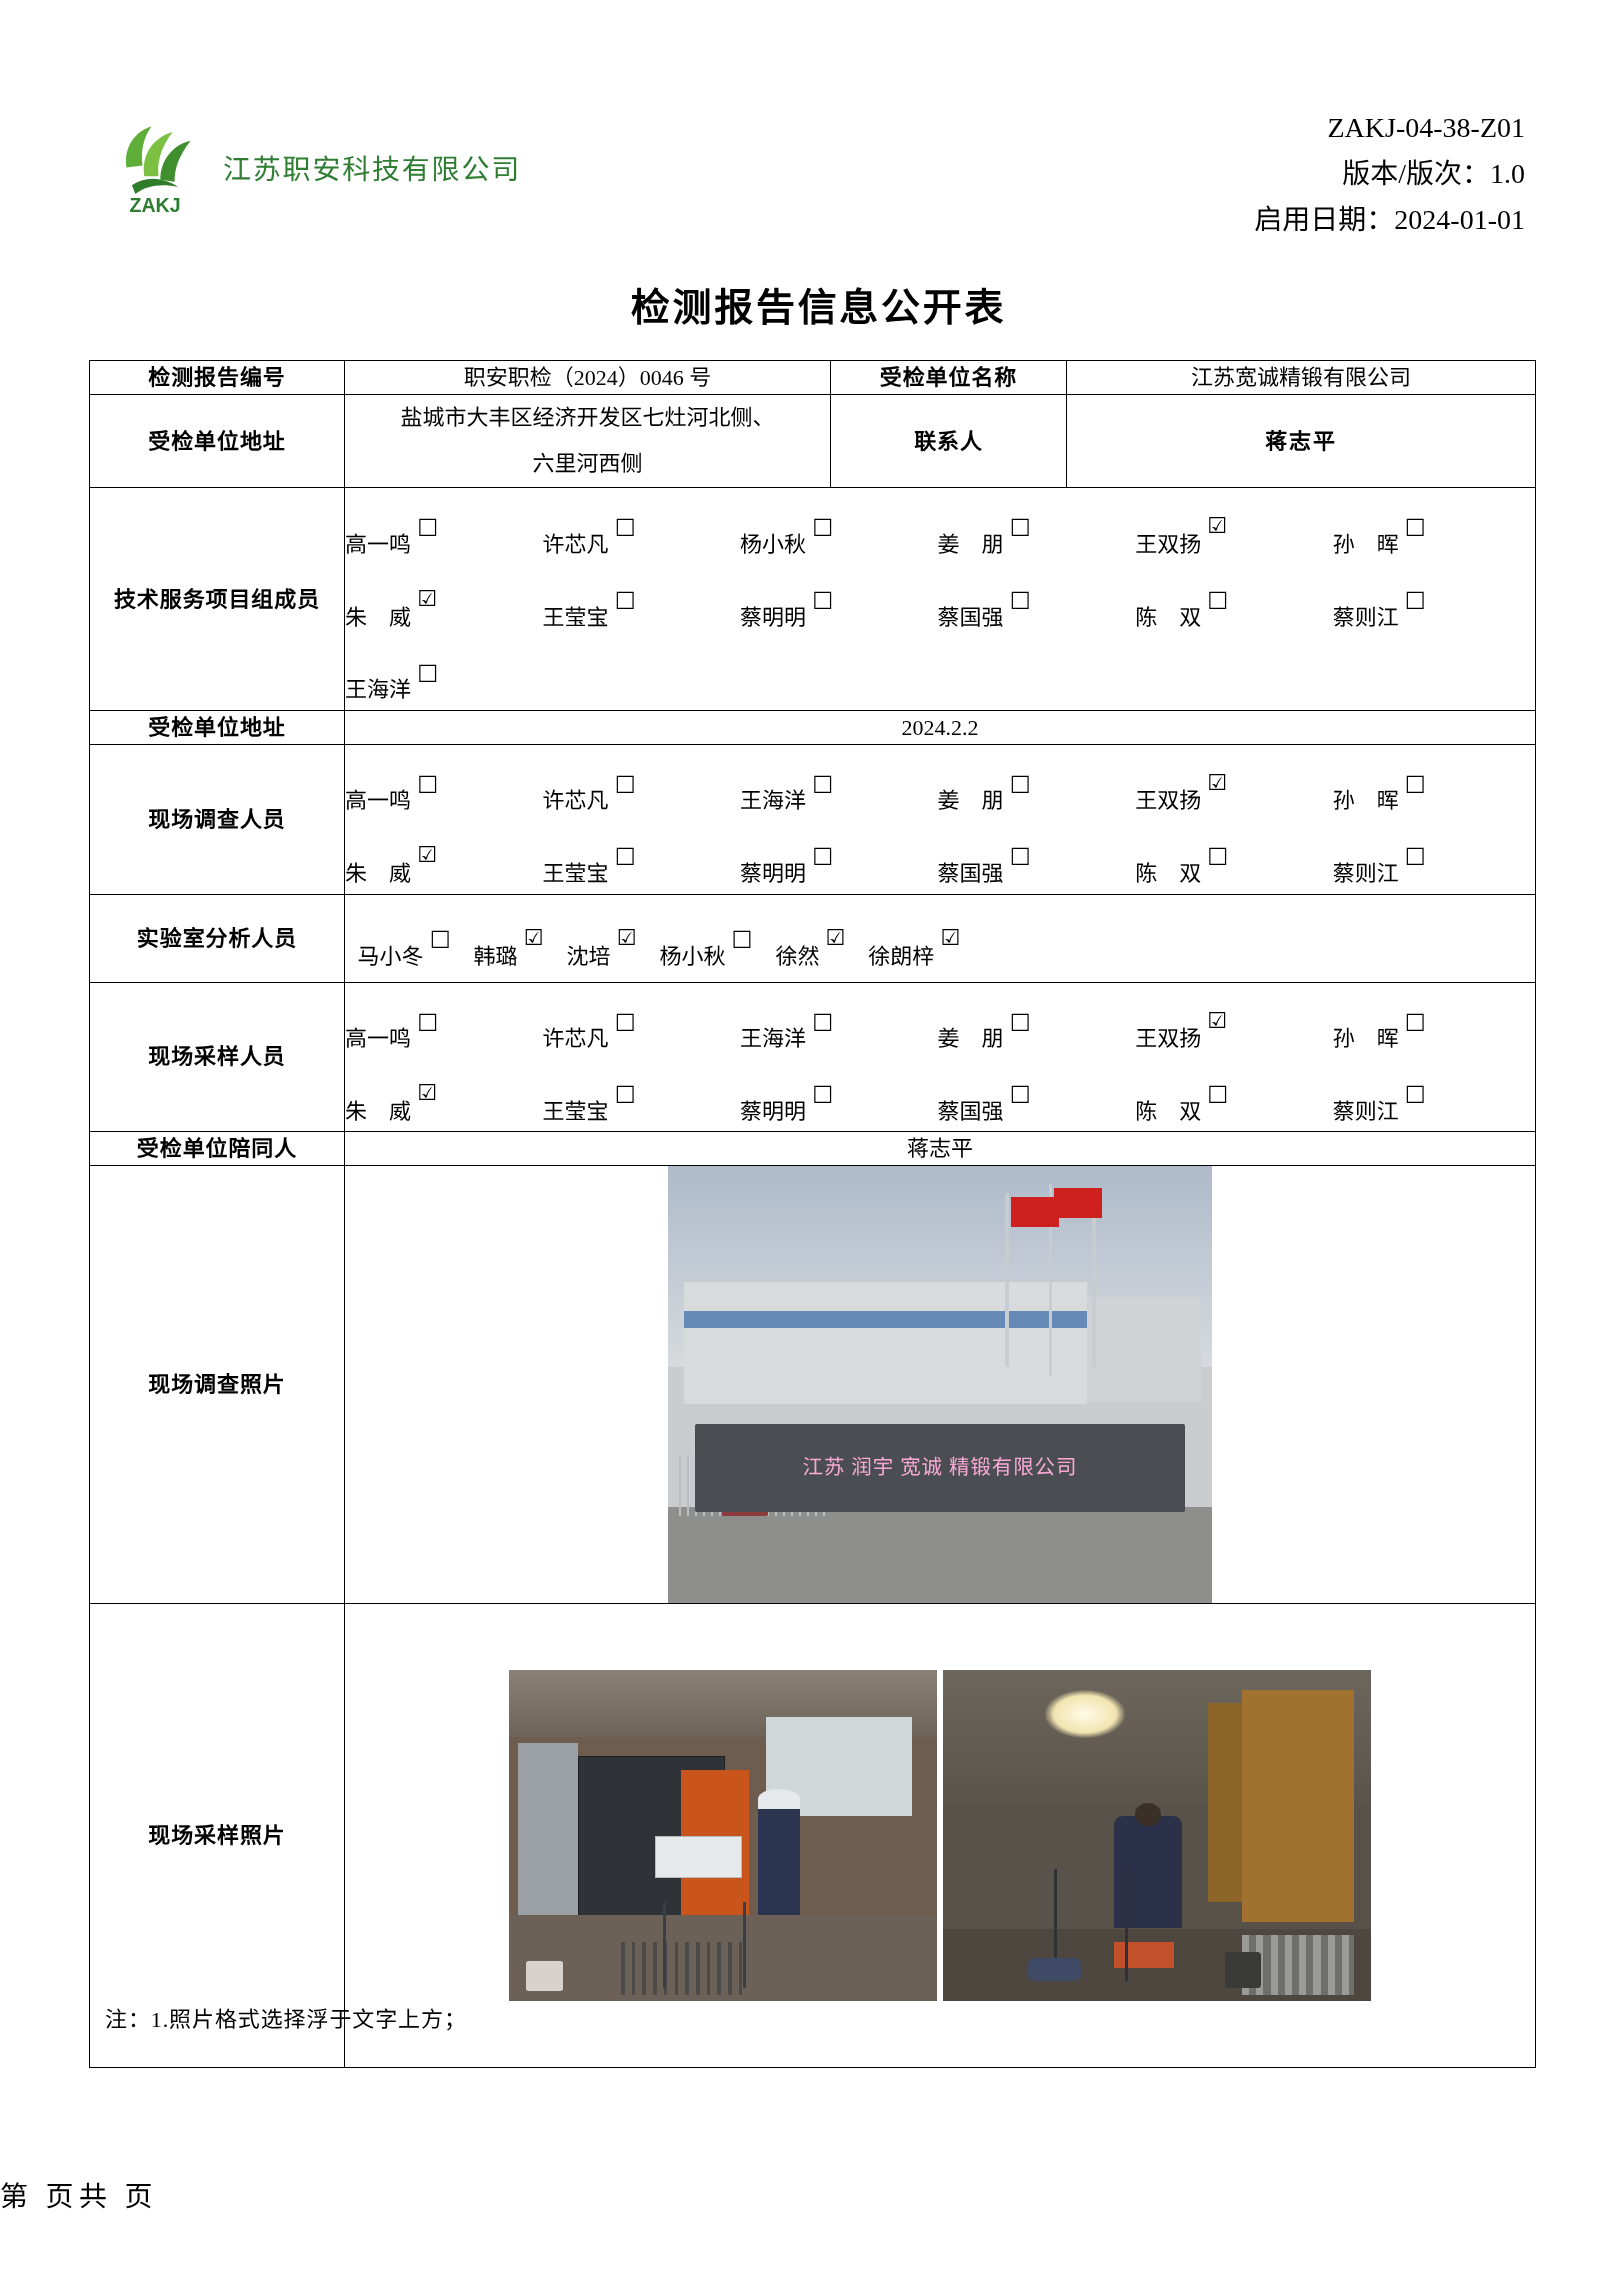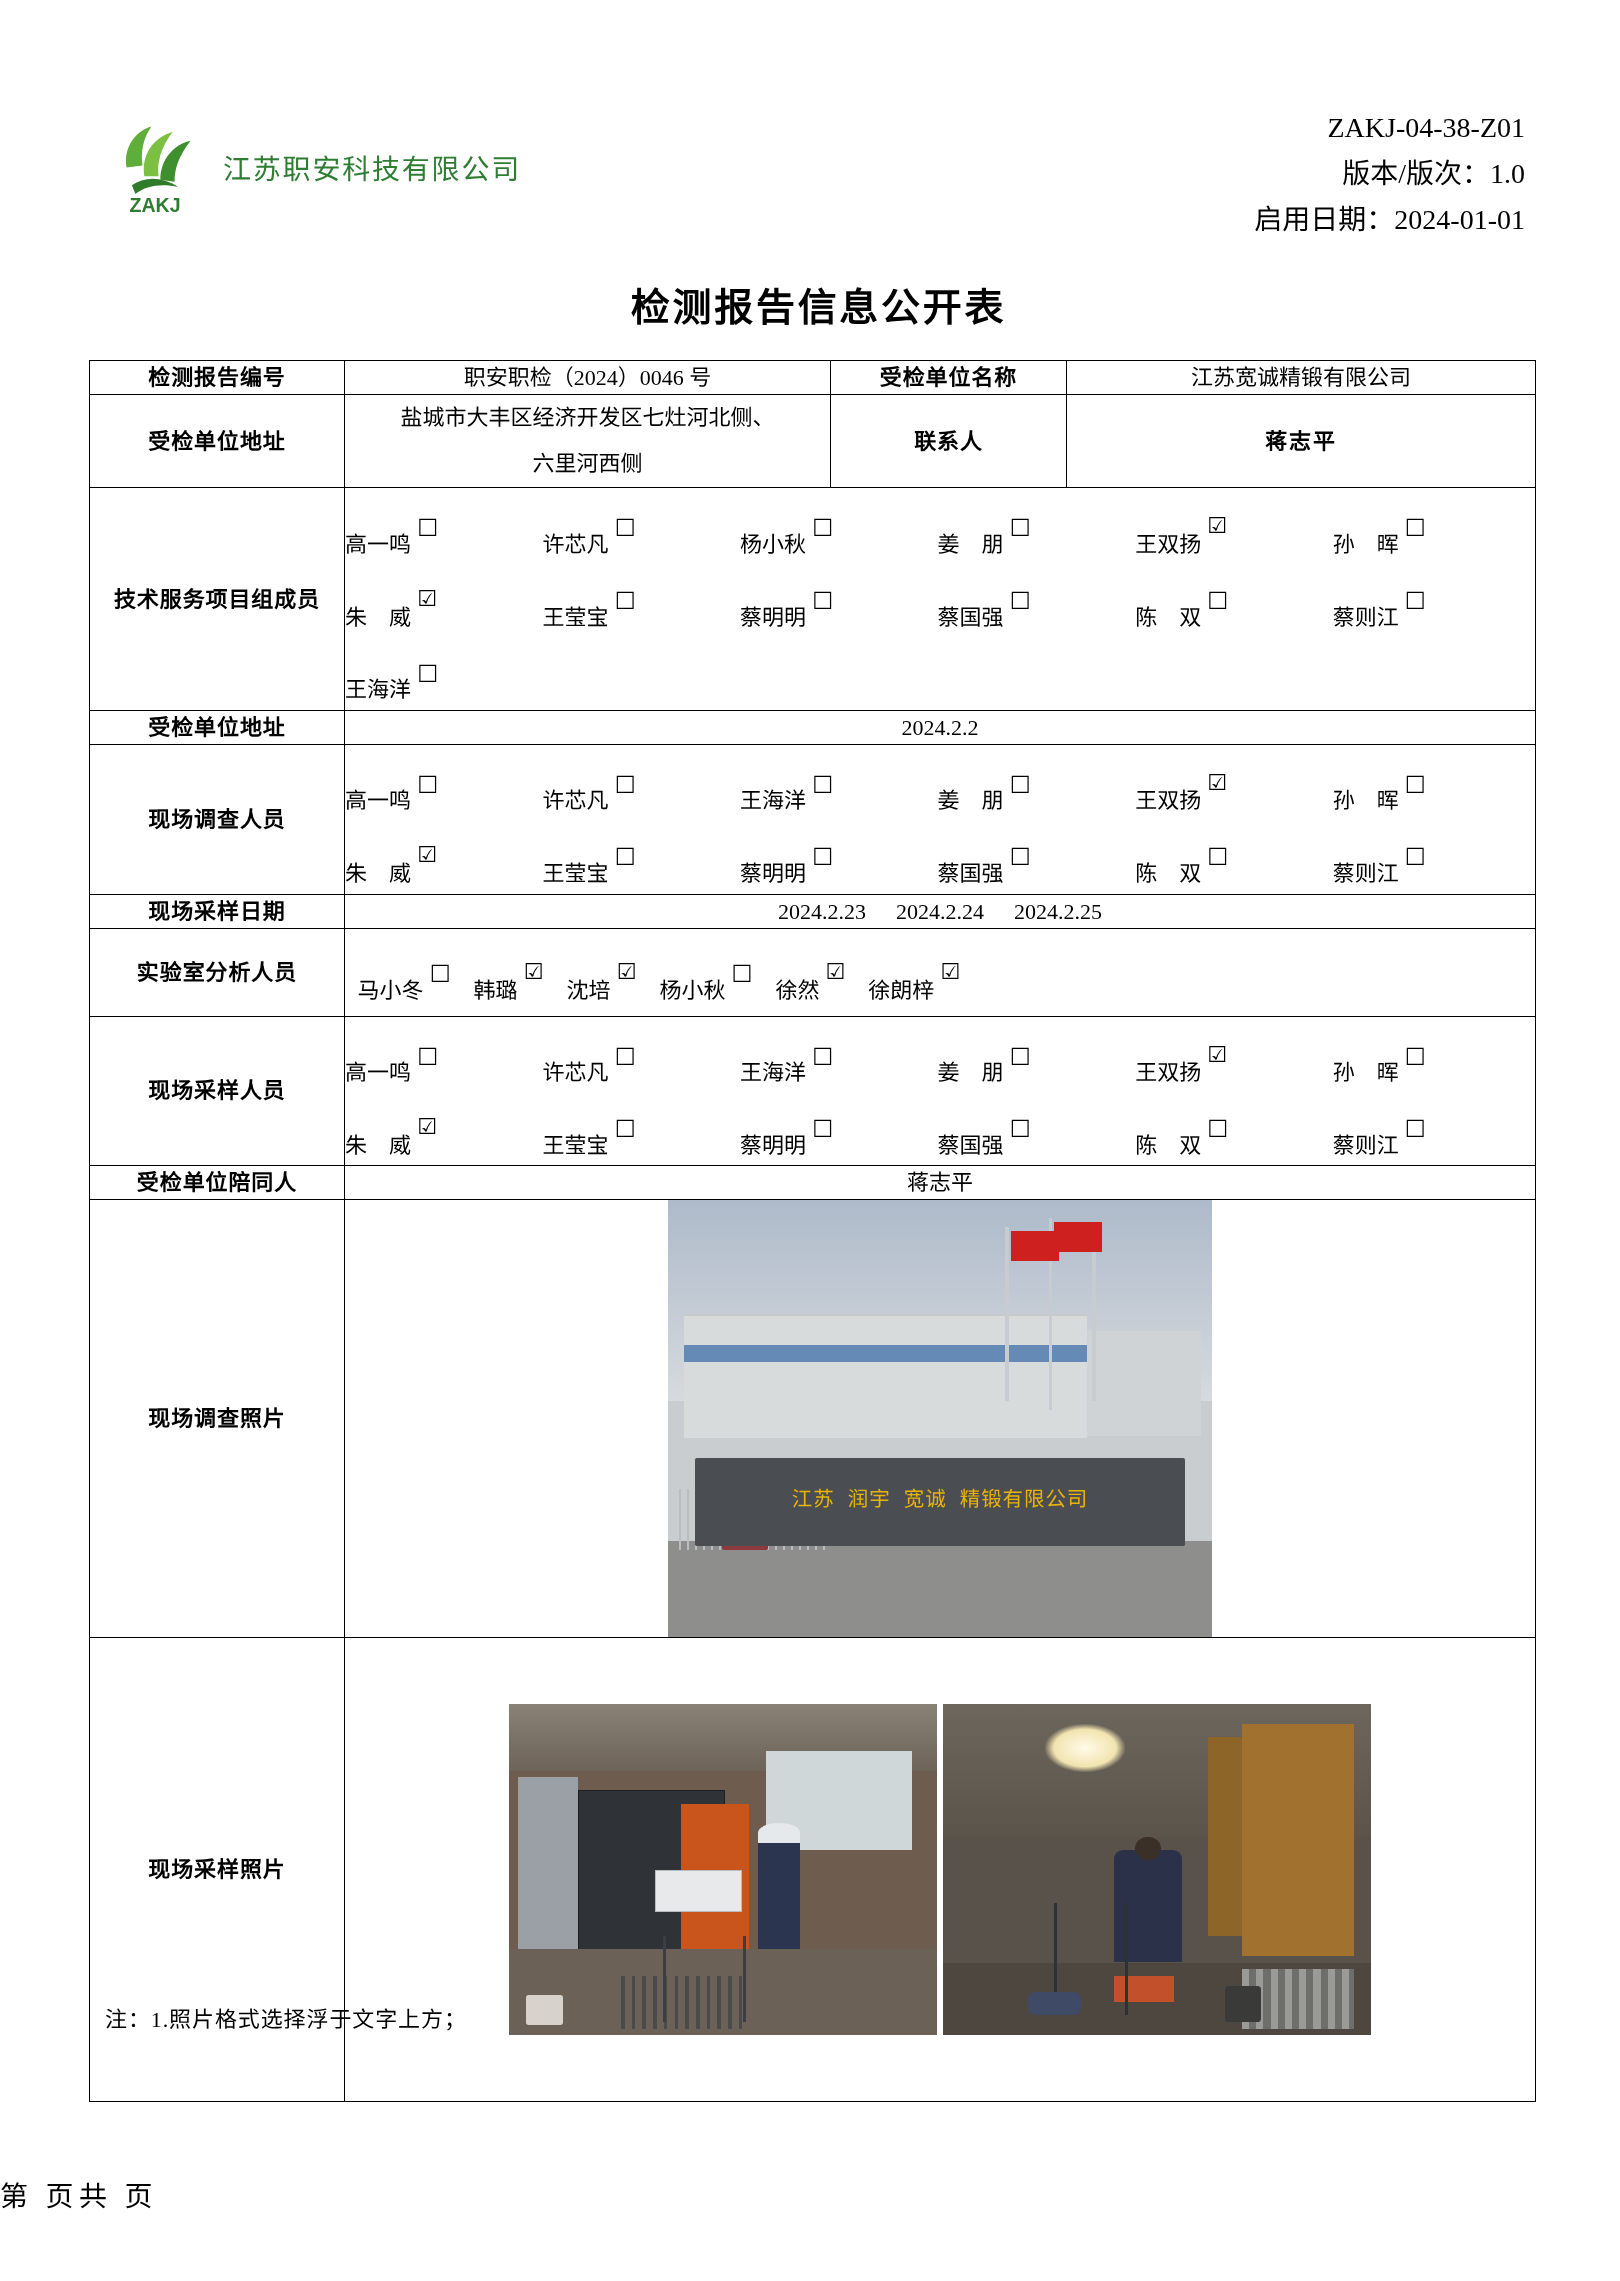--- a/index.html
+++ b/index.html
@@ -170,21 +170,21 @@
     display: inline-block;
   }
   
   .ph1 { width: 544px; height: 437px; background: linear-gradient(#b9c3cd, #cdd4da 45%, #c9cdd0 46%, #c9cdd0 100%); }
   .ph1 .sky { position:absolute; left:0; top:0; width:100%; height:46%; background:linear-gradient(#aebaca,#d6dade); }
   .ph1 .bldg { position:absolute; left:3%; top:26%; width:74%; height:28%; background:#d8dbdc; border-top:2.7px solid #c6cacb; }
   .ph1 .bldg2 { position:absolute; right:2%; top:30%; width:21%; height:24%; background:#cfd3d5; }
   .ph1 .bluestripe { position:absolute; left:3%; top:33%; width:74%; height:4%; background:#3f6fa8; opacity:.75; }
   .ph1 .ground { position:absolute; left:0; bottom:0; width:100%; height:22%; background:#8e8e8c; }
   .ph1 .wall { position:absolute; left:5%; bottom:21%; width:90%; height:20%; background:#4a4e52; border-radius:1.8px; }
-  .ph1 .wall-text { position:absolute; left:0; top:0; width:100%; height:100%; display:flex; align-items:center; justify-content:center; color:#eab308; font-size:20.5px; letter-spacing:0.9px; font-family:Liberation Mono, monospace; }
+  .ph1 .wall-text { position:absolute; left:0; top:0; width:100%; height:100%; display:flex; align-items:center; justify-content:center; color:#f9a8d4; font-size:20.5px; letter-spacing:0.9px; font-family:Liberation Serif, serif; }
   .ph1 .pole { position:absolute; width:3.6px; background:#c7ccd1; top:6%; height:40%; }
   .ph1 .flag { position:absolute; width:48px; height:30px; background:#cf2020; }
   .ph1 .car { position:absolute; left:10%; bottom:20%; width:46px; height:19.6px; background:#8d3a3f; border-radius:5.3px 5.3px 1.8px 1.8px; }
   .ph1 .fence { position:absolute; left:2%; bottom:20%; width:28%; height:14%; background:repeating-linear-gradient(90deg,#b9bec2 0 1.8px, transparent 1.8px 8px); }
 
   
   .ph2 { width: 428px; height: 331px; background:#6e5c4e; }
   .ph2 .roof { position:absolute; left:0; top:0; width:100%; height:20%; background:linear-gradient(#8a8276,#6d6359); }
   .ph2 .win { position:absolute; right:6%; top:14%; width:34%; height:30%; background:#cfd7d9; }
   .ph2 .mach { position:absolute; left:16%; top:26%; width:34%; height:50%; background:#2f3338; border:1.8px solid #1d2023; }
@@ -403,30 +403,20 @@
                 <span class="box">□</span>
               </span>
             <span class="person">
                 <span class="pname">蔡则江</span>
                 <span class="box">□</span>
               </span>
           </div>
         </td>
       </tr>
 
-      <tr>
-        <td class="lbl">现场采样日期</td>
-        <td class="val-center" colspan="3">
-          <div class="dates-line">
-            <span>2024.2.23</span>
-            <span>2024.2.24</span>
-            <span>2024.2.25</span>
-          </div>
-        </td>
-      </tr>
 
       <tr>
         <td class="lbl">实验室分析人员</td>
         <td colspan="3">
           <div class="analysts">
             <span class="person">
                 <span class="pname">马小冬</span>
                 <span class="box">□</span>
               </span>
             <span class="person">

